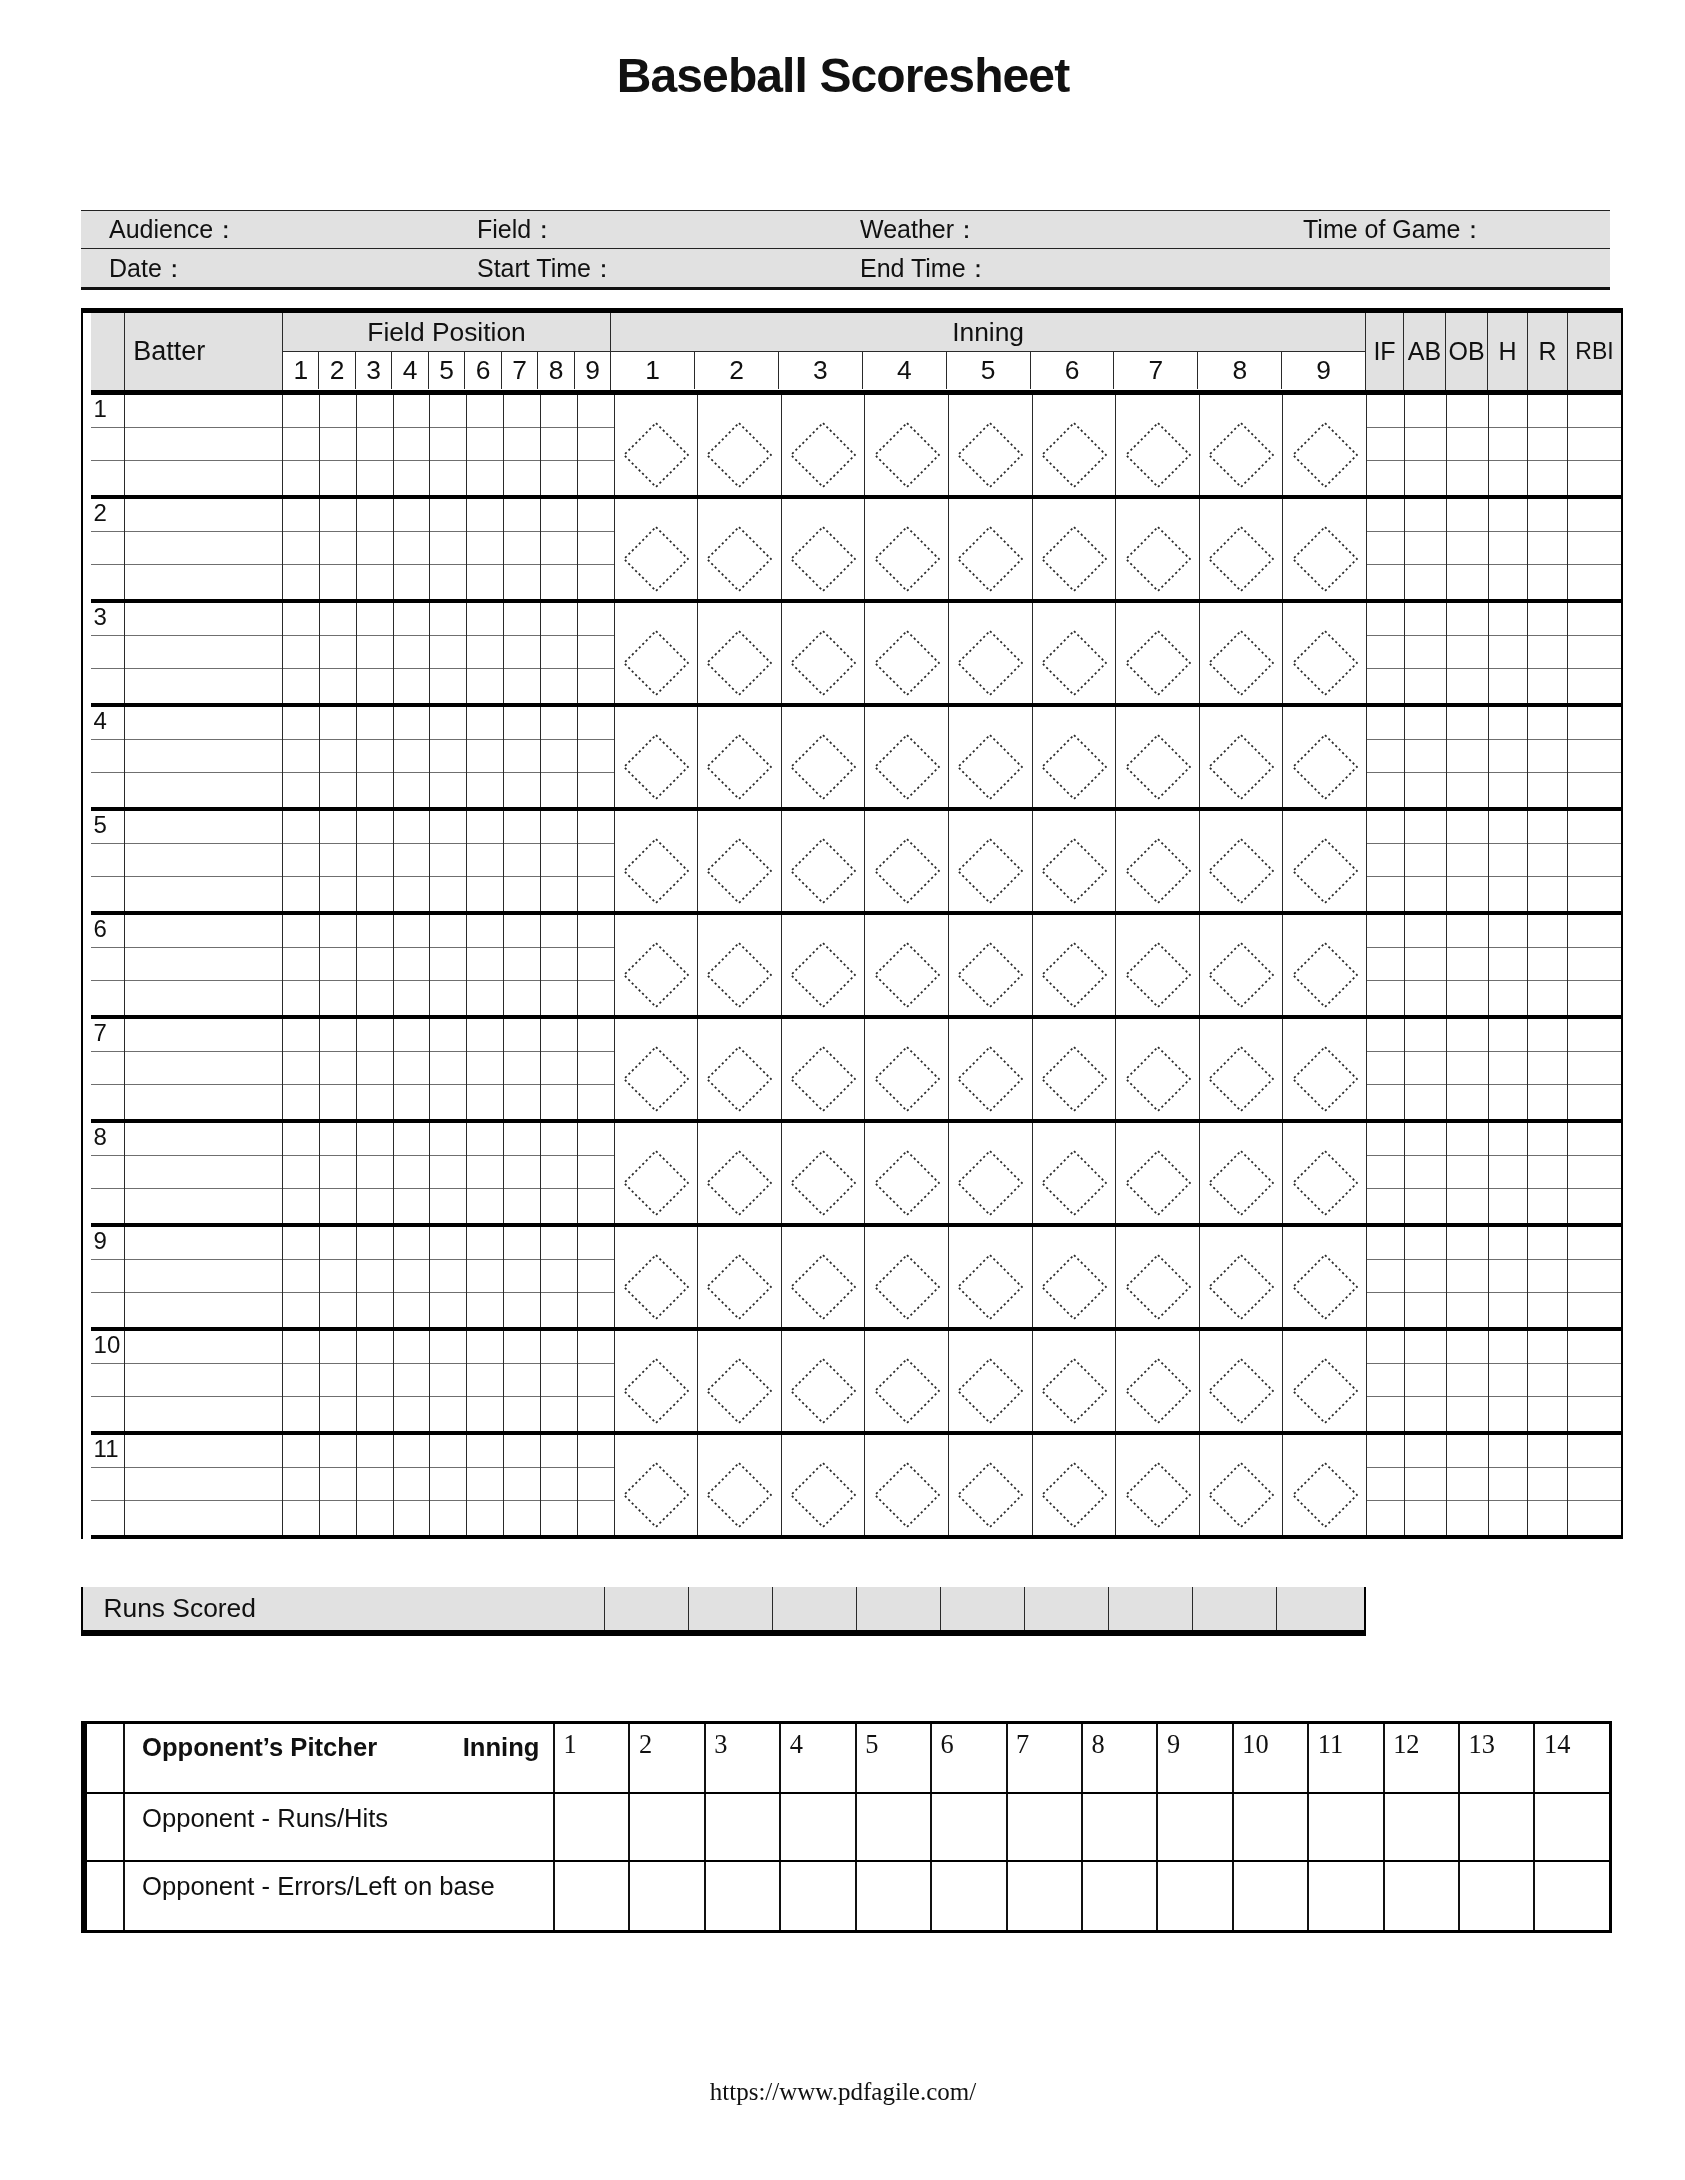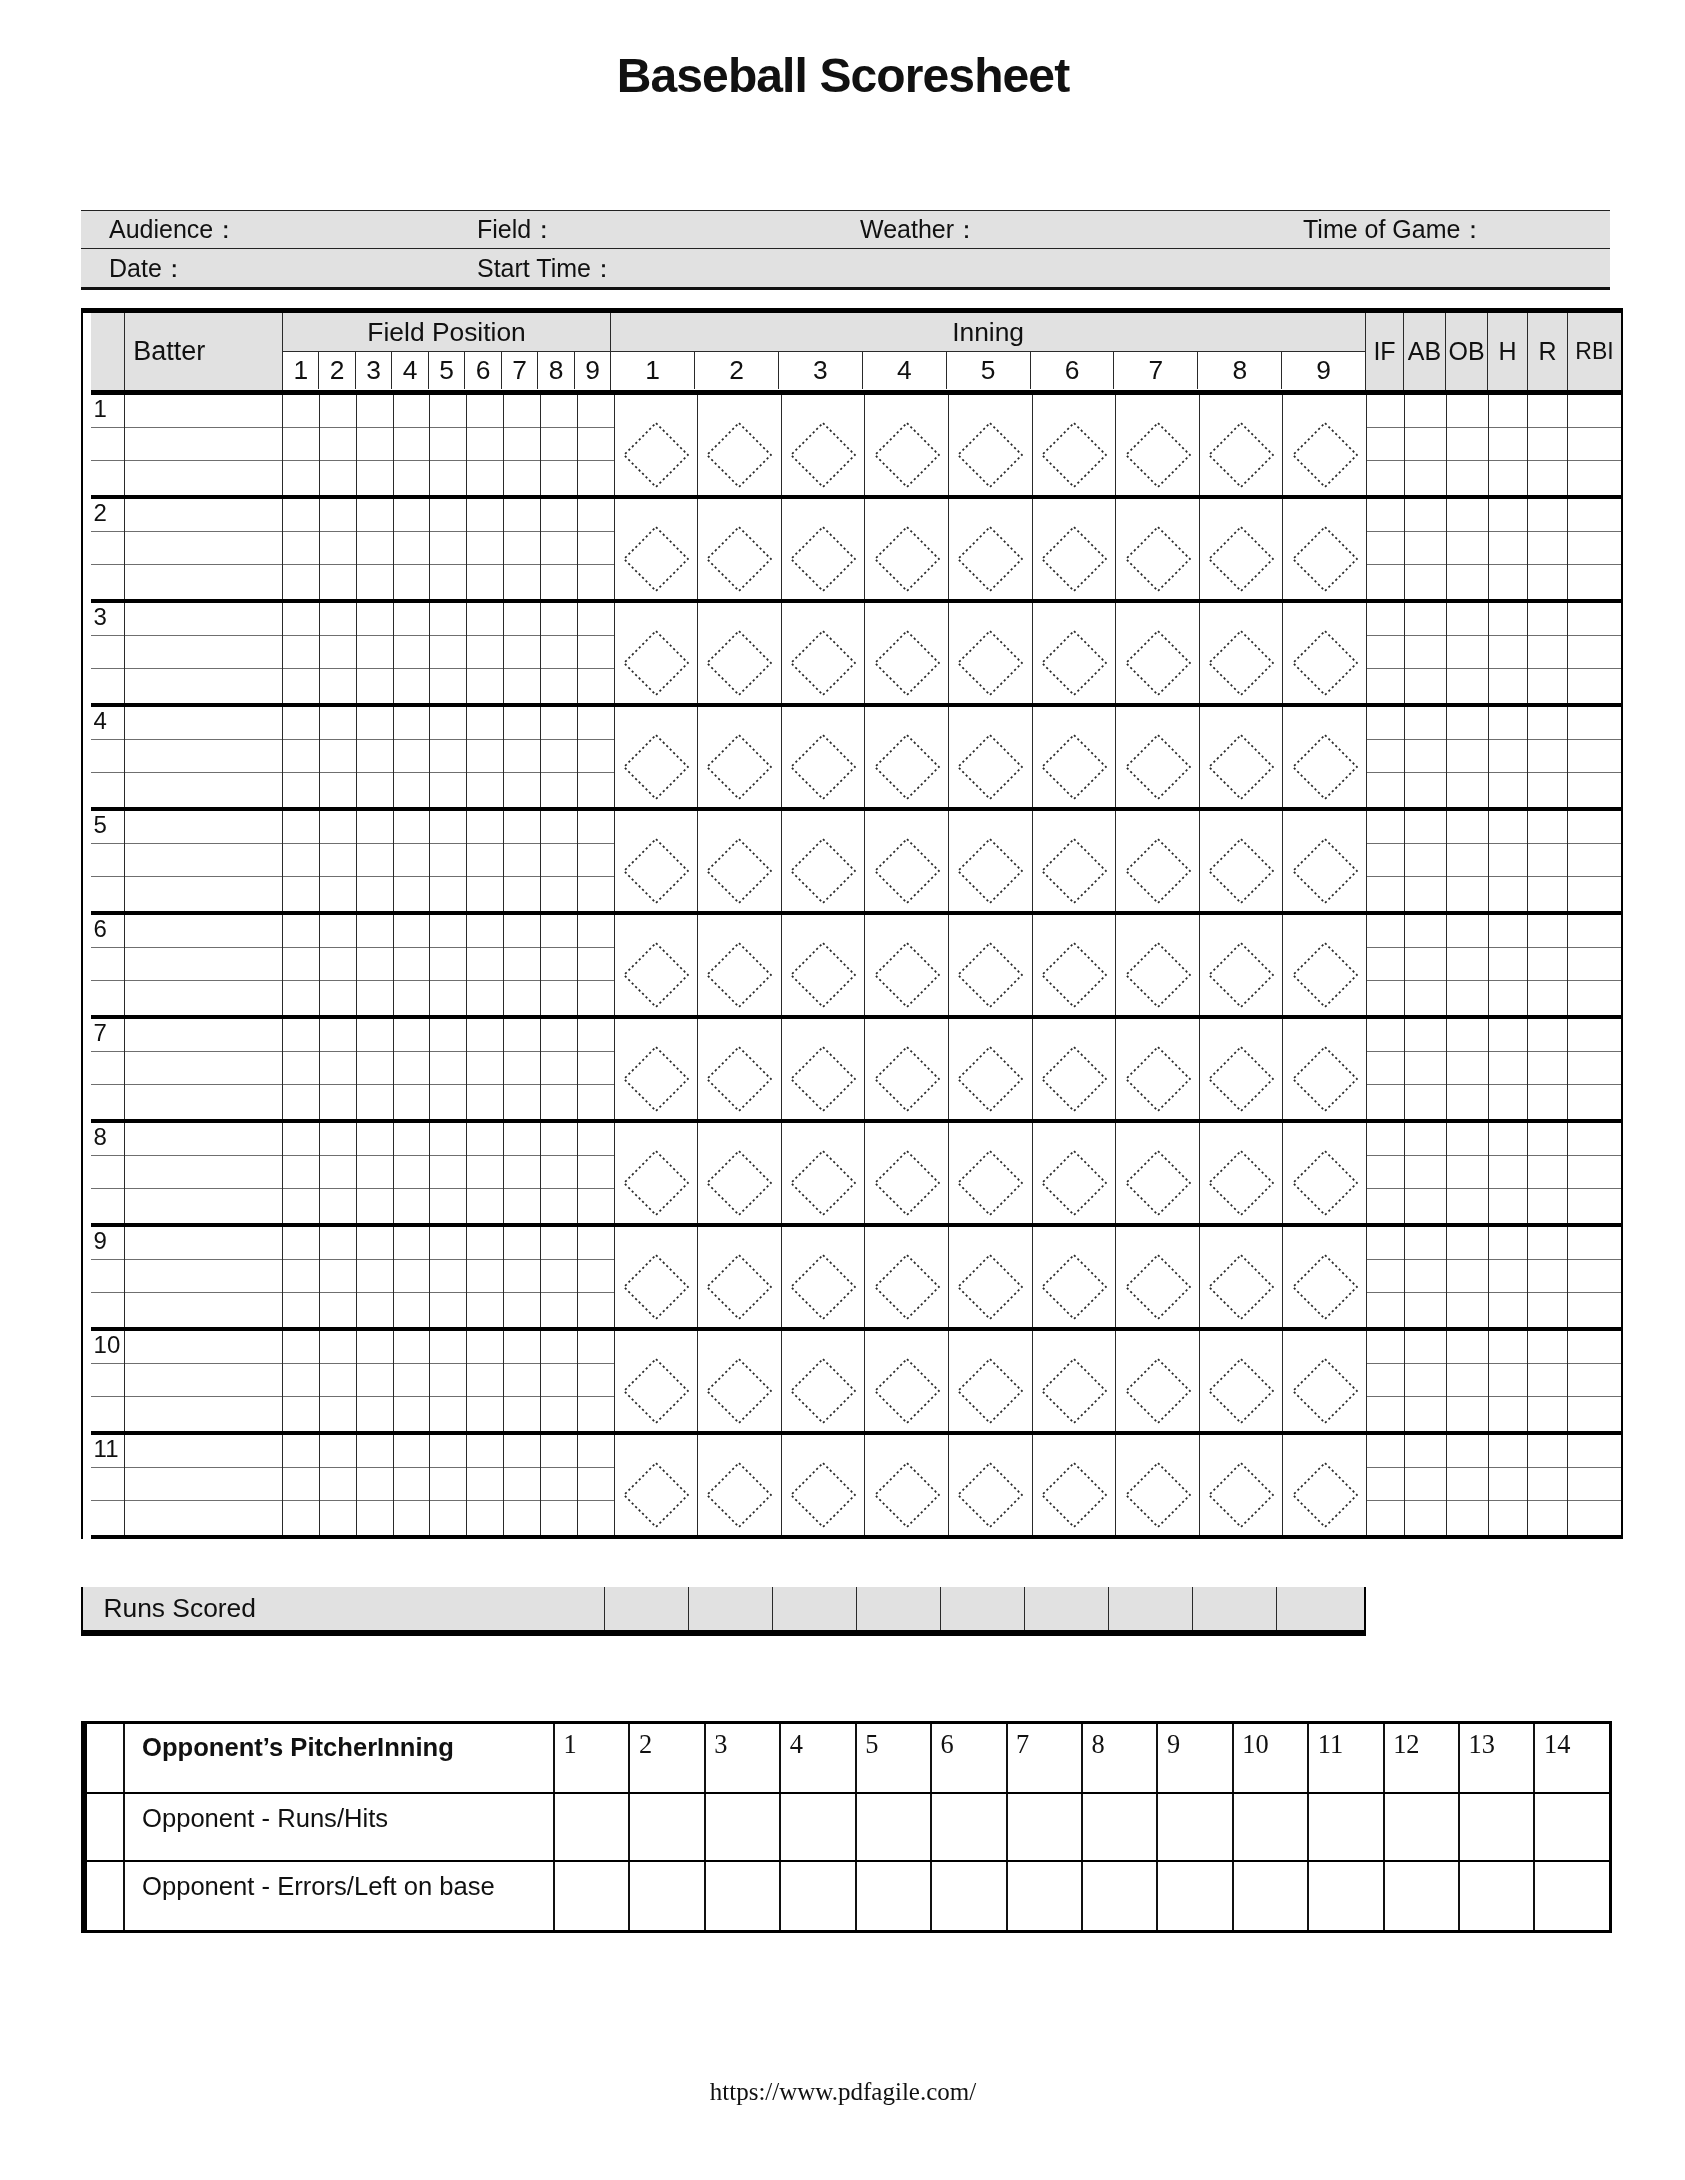--- a/index.html
+++ b/index.html
@@ -97,21 +97,21 @@
     position: absolute; top: 1721px; left: 81px; width: 1531px;
     border: 3.4px solid #000; border-left: 6px solid #000;
   }
   .orow { display: flex; border-bottom: 2.6px solid #000; background:#fff; }
   .orow:last-child { border-bottom: none; }
   .orow.ohead { height: 70px; }
   .orow.obody { height: 68px; }
   .onarrow { width: 38px; border-right: 2.6px solid #111; }
   .olabel { width: 430px; border-right: 2.6px solid #111; }
   .olabel.headlbl {
-    display:flex; align-items:flex-start;
+    display:flex; justify-content: space-between; align-items:flex-start;
     padding: 8.5px 13.6px 0 17px; font-weight: 700; font-size: 25.6px;
   }
   .olabel.rowlbl { padding: 10.2px 0 0 17px; font-size: 25.6px; }
   .ocells { display:flex; flex: 1; }
   .ocell { flex: 1; border-right: 2.6px solid #111; }
   .ocell:last-child { border-right: none; }
   .ocell.onum { font-family: "Liberation Serif", serif; font-size: 26.4px; padding: 5.1px 0 0 8.5px; }
 
   
   .footer {
@@ -143,20 +143,23 @@
       <div class="icell ic4">
           <span>Time of Game：</span>
         </div>
     </div>
     <div class="irow">
       <div class="icell ic1">
           <span>Date：</span>
         </div>
       <div class="icell ic2">
           <span>Start Time：</span>
+        </div>
+      <div class="icell ic3">
+          <span>End Time：</span>
         </div>
       <div class="icell ic4"></div>
     </div>
   </div>
 
   <div class="sheet">
     <div class="sheet-main">
       <div class="header">
         <div class="hcell gray c-num"></div>
         <div class="hcell gray c-batter batter-h">Batter</div>

